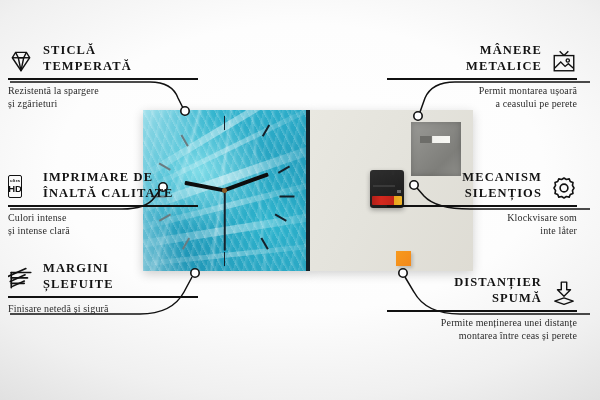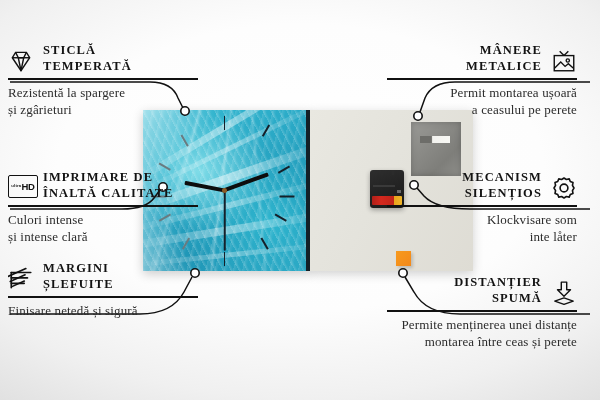--- a/index.html
+++ b/index.html
@@ -87,27 +87,27 @@
   .callout.left  { left: 8px;  text-align: left; }
   .callout.right { right: 23px; text-align: right; }
   .co-head { display: flex; align-items: flex-end; gap: 9px; }
   .callout.right .co-head { flex-direction: row-reverse; }
   .co-title {
     font-size: 12.5px; font-weight: 700; letter-spacing: 1.1px;
     color: #131313; line-height: 1.28; text-transform: uppercase;
   }
   .co-rule { height: 1.5px; background: #111; margin: 4px 0 4px; }
   .co-sub {
-    font-size: 13px; color: #2b2b2b; line-height: 1.38; letter-spacing: .15px;
+    font-size: 10px; color: #2b2b2b; line-height: 1.38; letter-spacing: .15px;
   }
   .co-icon { flex: 0 0 auto; width: 26px; height: 26px; color: #111; }
   .co-icon svg { display: block; width: 26px; height: 26px; }
   .hd-badge {
-    width: 30px; height: 23px; border: 1.6px solid #111; border-radius: 2px;
-    display: flex; flex-direction: row; align-items: center; justify-content: center;
+    width: 14px; height: 23px; border: 1.6px solid #111; border-radius: 2px;
+    display: flex; flex-direction: column; align-items: center; justify-content: center;
     line-height: 1; font-family: "Liberation Sans", sans-serif;
   }
   .hd-ultra { font-size: 4.2px; font-weight: 700; letter-spacing: .2px; color: #111; }
   .hd-main  { font-size: 9.5px; font-weight: 700; letter-spacing: -.2px; color: #111; margin-top: .5px; }
 </style>
 </head>
 <body>
 
 <div id="stage">
 

